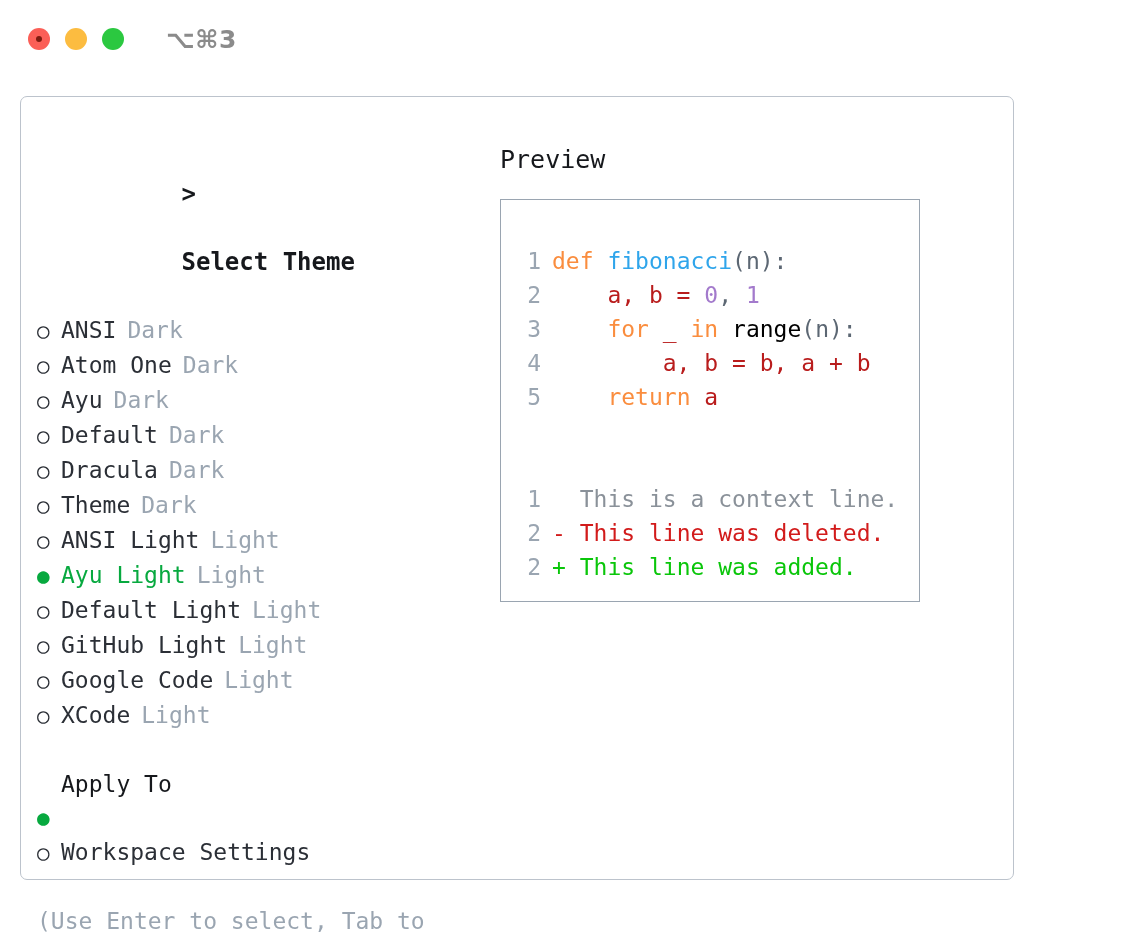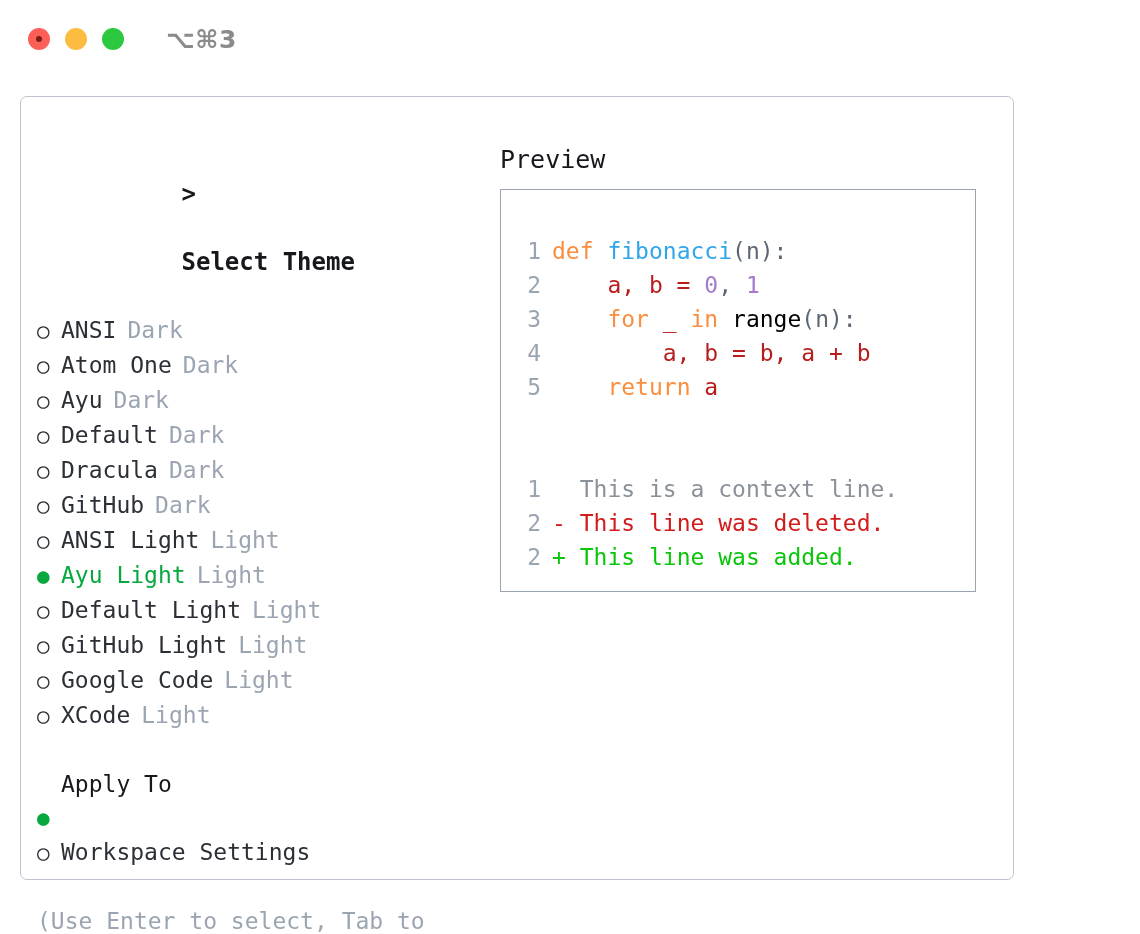--- a/index.html
+++ b/index.html
@@ -156,22 +156,22 @@
   }
 
   
   .preview-title {
     font-size: 25px;
     font-weight: 400;
     color: #16181c;
     line-height: 34px;
   }
   .preview-box {
-    margin-top: 12px;
-    width: 476px;
+    margin-top: 22px;
+    width: 420px;
     height: 403px;
     border: 1px solid #9aa5b1;
     box-sizing: border-box;
     background: #ffffff;
     padding: 44px 0 0 14px;
   }
 
   .code-line {
     font-size: 23px;
     line-height: 34px;
@@ -222,21 +222,21 @@
           <span> </span>
           <span>Select Theme</span>
         </div>
 
         <div id="theme-list">
             <div class="opt"><span class="bullet">○</span><span class="label">ANSI</span><span class="tag">Dark</span></div>
             <div class="opt"><span class="bullet">○</span><span class="label">Atom One</span><span class="tag">Dark</span></div>
             <div class="opt"><span class="bullet">○</span><span class="label">Ayu</span><span class="tag">Dark</span></div>
             <div class="opt"><span class="bullet">○</span><span class="label">Default</span><span class="tag">Dark</span></div>
             <div class="opt"><span class="bullet">○</span><span class="label">Dracula</span><span class="tag">Dark</span></div>
-            <div class="opt"><span class="bullet">○</span><span class="label">GitHub</span><span class="tag">Dark</span></div>
+            <div class="opt"><span class="bullet">○</span><span class="label">Theme</span><span class="tag">Dark</span></div>
             <div class="opt"><span class="bullet">○</span><span class="label">ANSI Light</span><span class="tag">Light</span></div>
             <div class="opt selected"><span class="bullet">●</span><span class="label">Ayu Light</span><span class="tag">Light</span></div>
             <div class="opt"><span class="bullet">○</span><span class="label">Default Light</span><span class="tag">Light</span></div>
             <div class="opt"><span class="bullet">○</span><span class="label">GitHub Light</span><span class="tag">Light</span></div>
             <div class="opt"><span class="bullet">○</span><span class="label">Google Code</span><span class="tag">Light</span></div>
             <div class="opt"><span class="bullet">○</span><span class="label">XCode</span><span class="tag">Light</span></div>
           </div>
 
         <div class="spacer-sm"></div>
 

